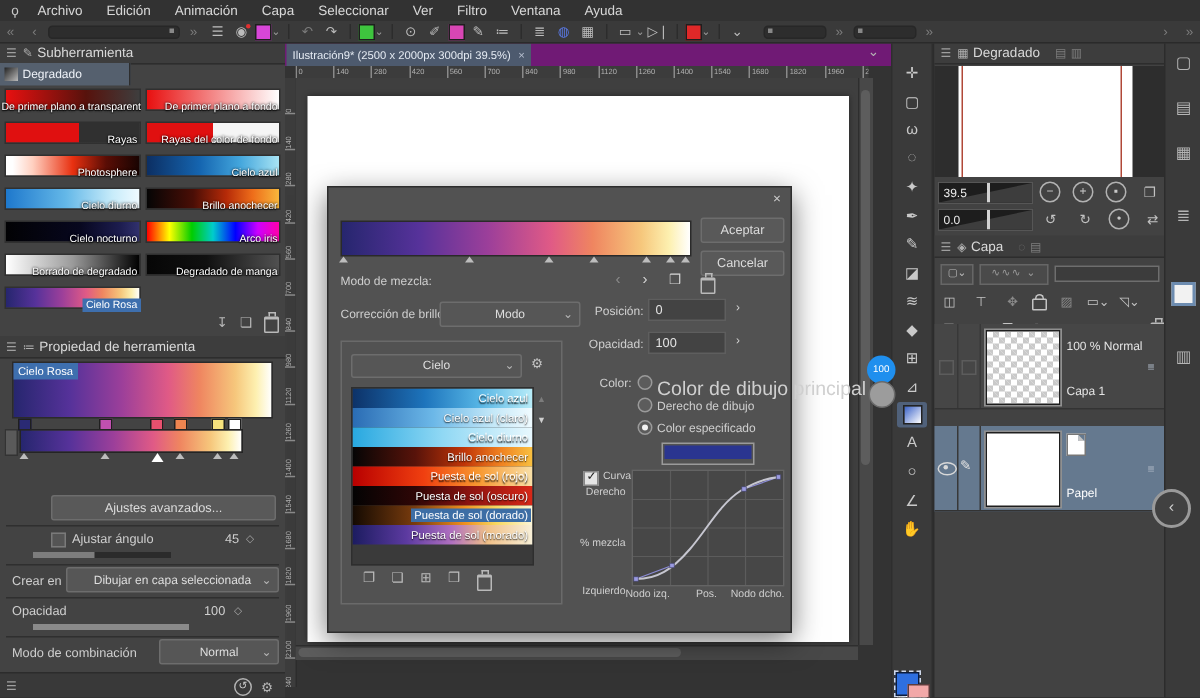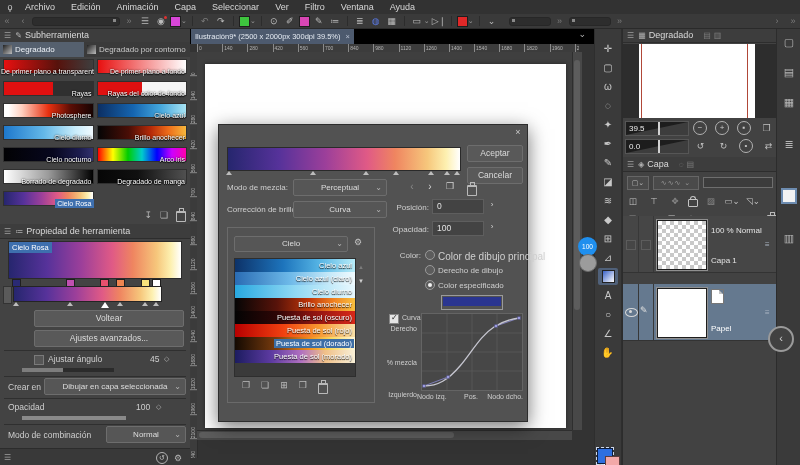--- a/index.html
+++ b/index.html
@@ -56,21 +56,21 @@
   #tp-grad{position:absolute;left:8px;top:17px;width:172px;height:36px;border:1px solid #2b2b2b}
   #tp-chip{position:absolute;left:9px;top:18px;background:#3e6fae;color:#fff;font-size:7.5px;padding:1px 3px}
   #stopzone{position:absolute;left:13px;top:55px;width:147px;height:30px}
   .stop{position:absolute;top:0;width:7px;height:6px;border:1px solid #1f1f1f;transform:translateX(-4px)}
   #stopstrip{position:absolute;left:0;top:7px;width:147px;height:14px;border:1px solid #242424}
   #tp-blk{position:absolute;left:3px;top:62px;width:7px;height:16px;background:#5a5a5a;border:1px solid #333}
   
   #bstrip{position:absolute;left:0;top:420px;width:190px;height:17px;background:#393939;border-top:1px solid #2c2c2c;display:flex;align-items:center}
   
   #canvas{position:absolute;left:190px;top:28px;width:404px;height:437px;background:#333}
-  #tabbar{position:absolute;left:0;top:0;width:404px;height:16px;background:#000000}
+  #tabbar{position:absolute;left:0;top:0;width:404px;height:16px;background:#701a75}
   #doctab{position:absolute;left:1px;top:1px;height:15px;background:#4d5a6e;color:#e4eaf2;font-size:7.5px;line-height:15px;padding:0 4px;display:flex;gap:5px;align-items:center}
   #hruler{position:absolute;left:7px;top:16px;width:382px;height:8px;background:#3c3c3c;border-bottom:1px solid #2c2c2c;display:flex;overflow:hidden}
   .htick{flex:0 0 23.2px;border-left:1px solid #8a8a8a;font-size:5px;color:#b2b2b2;padding-left:1px;line-height:8px}
   #vruler{position:absolute;left:0;top:24px;width:7px;height:406px;background:#3c3c3c;border-right:1px solid #2c2c2c;overflow:hidden}
   .vtick{height:23.2px;border-top:1px solid #8a8a8a;font-size:5px;color:#b2b2b2;writing-mode:vertical-rl;transform:rotate(180deg);line-height:7px}
   #viewport{position:absolute;left:7px;top:24px;width:375px;height:378px;background:#3f3f3f}
   #page{position:absolute;left:8px;top:12px;width:361px;height:364px;background:#fff;box-shadow:0 0 4px rgba(0,0,0,.4)}
   #vsb{position:absolute;left:382px;top:24px;width:9px;height:378px;background:#484848;border-left:1px solid #2e2e2e}
   #vsb i{position:absolute;left:1px;top:8px;width:6px;height:250px;background:#5d5d5d;border-radius:3px}
   #hsb{position:absolute;left:7px;top:402px;width:375px;height:9px;background:#484848;border-top:1px solid #2e2e2e}
@@ -205,24 +205,20 @@
     <section id="subtool">
       <div class="panel-h" style="top:0">
         <span class="ham">☰</span>
         <span class="tic">✎</span>
         <span class="t">Subherramienta</span>
       </div>
       <div class="stab on" style="left:0;width:80px">
         <span class="gi"></span>
         <span>Degradado</span>
       </div>
-      <div class="stab" style="left:84px;width:106px">
-        <span class="gi"></span>
-        <span>Degradado por contorno</span>
-      </div>
       <div id="grad-grid">
 
       <div class="gcell">
             <div class="gbar" style="background: linear-gradient(90deg, rgb(232, 16, 16), rgb(87, 18, 12) 60%, rgb(62, 62, 62));"></div>
             <div class="glab">De primer plano a transparente</div>
           </div>
           <div class="gcell">
             <div class="gbar" style="background: linear-gradient(90deg, rgb(232, 16, 16), rgb(255, 255, 255));"></div>
             <div class="glab">De primer plano a fondo</div>
           </div>
@@ -301,21 +297,20 @@
         <div style="position:absolute;left:0;top:23px;width:147px;height:7px">
 
         <span class="caret" style="left: 2%;"></span>
             <span class="caret" style="left: 39%;"></span>
             <span class="caret on" style="left: 62%;"></span>
             <span class="caret" style="left: 73%;"></span>
             <span class="caret" style="left: 90%;"></span>
             <span class="caret" style="left: 97%;"></span>
           </div>
       </div>
-      <div class="btn" style="left:34px;top:86px;width:148px;height:15px;line-height:15px">Voltear</div>
       <div class="btn" style="left:34px;top:106px;width:148px;height:15px;line-height:15px">Ajustes avanzados...</div>
       <div class="hr" style="top:126px"></div>
       <span class="cb" style="left:34px;top:131px"></span>
       <span class="lab" style="left:48px;top:130px">Ajustar ángulo</span>
       <span class="lab" style="left:150px;top:130px">45</span>
       <span class="stepper" style="left:164px;top:131px">◇</span>
       <div style="position:absolute;left:22px;top:144px;width:92px;height:4px;background:#2b2b2b">
           <i style="display:block;width:45%;height:4px;background:#7d7d7d"></i>
         </div>
       <div class="hr" style="top:152px"></div>
@@ -410,28 +405,27 @@
           <span class="caret" style="left: 60%;"></span>
           <span class="caret" style="left: 73%;"></span>
           <span class="caret" style="left: 88%;"></span>
           <span class="caret" style="left: 95%;"></span>
           <span class="caret" style="left: 99%;"></span>
         </div>
       <div class="btn" style="left:248px;top:20px;width:54px;height:15px;line-height:15px">Aceptar</div>
       <div class="btn" style="left:248px;top:42px;width:54px;height:15px;line-height:15px">Cancelar</div>
 
       <span class="lab" style="left:8px;top:58px;font-size:8px">Modo de mezcla:</span>
-      <div class="dd" style="left:74px;top:54px;width:92px;height:15px;line-height:15px"><span>Perceptual</span></div>
       <span class="navic" style="left:186px;top:56px;color:#8a8a8a">‹</span>
       <span class="navic" style="left:204px;top:56px">›</span>
       <span class="navic" style="left:224px;top:56px;font-size:9px">❒</span>
       <span class="trash" style="position:absolute;left:248px;top:57px"></span>
 
       <span class="lab" style="left:8px;top:80px;font-size:8px">Corrección de brillo:</span>
-      <div class="dd" style="left:74px;top:76px;width:92px;height:15px;line-height:15px"><span>Curva</span></div>
+      <div class="dd" style="left:74px;top:76px;width:92px;height:15px;line-height:15px"><span>Modo</span></div>
 
       <span class="lab" style="left:168px;top:78px;width:42px;text-align:right;font-size:8px">Posición:</span>
       <div class="field" style="left:213px;top:74px;width:46px;height:13px;line-height:13px">0</div>
       <span class="navic" style="left:266px;top:75px;font-size:8px">›</span>
       <span class="lab" style="left:162px;top:100px;width:48px;text-align:right;font-size:8px">Opacidad:</span>
       <div class="field" style="left:213px;top:96px;width:46px;height:13px;line-height:13px">100</div>
       <span class="navic" style="left:266px;top:97px;font-size:8px">›</span>
 
       <div class="fs">
         <div class="dd" style="left:6px;top:8px;width:112px;height:14px;line-height:14px"><span>Cielo</span></div>
@@ -448,26 +442,26 @@
             </div>
             <div class="dlg-row">
               <div style="position: absolute; inset: 0px; background: linear-gradient(90deg, rgb(40, 168, 224), rgb(144, 216, 244) 50%, rgb(232, 248, 254));"></div>
               <span class="nm">Cielo diurno</span>
             </div>
             <div class="dlg-row">
               <div style="position: absolute; inset: 0px; background: linear-gradient(90deg, rgb(5, 5, 5), rgb(88, 19, 10) 35%, rgb(192, 53, 8) 62%, rgb(240, 128, 32) 82%, rgb(248, 192, 64));"></div>
               <span class="nm">Brillo anochecer</span>
             </div>
             <div class="dlg-row">
+              <div style="position: absolute; inset: 0px; background: linear-gradient(90deg, rgb(184, 0, 0), rgb(240, 64, 16) 40%, rgb(248, 152, 48) 70%, rgb(248, 224, 168));"></div>
+              <span class="nm">Puesta de sol (rojo)</span>
+            </div>
+            <div class="dlg-row">
               <div style="position: absolute; inset: 0px; background: linear-gradient(90deg, rgb(3, 3, 3), rgb(46, 6, 6) 35%, rgb(140, 20, 16) 65%, rgb(216, 40, 24));"></div>
               <span class="nm">Puesta de sol (oscuro)</span>
-            </div>
-            <div class="dlg-row">
-              <div style="position: absolute; inset: 0px; background: linear-gradient(90deg, rgb(184, 0, 0), rgb(240, 64, 16) 40%, rgb(248, 152, 48) 70%, rgb(248, 224, 168));"></div>
-              <span class="nm">Puesta de sol (rojo)</span>
             </div>
             <div class="dlg-row">
               <div style="position: absolute; inset: 0px; background: linear-gradient(90deg, rgb(20, 10, 2), rgb(122, 60, 14) 35%, rgb(238, 142, 30) 62%, rgb(248, 216, 96) 80%, rgb(253, 246, 216));"></div>
               <span class="nm sel">Puesta de sol (dorado)</span>
             </div>
             <div class="dlg-row">
               <div style="position: absolute; inset: 0px; background: linear-gradient(90deg, rgb(28, 28, 96), rgb(92, 58, 160) 30%, rgb(176, 112, 192) 55%, rgb(240, 192, 136) 75%, rgb(248, 240, 216));"></div>
               <span class="nm">Puesta de sol (morado)</span>
             </div>
           </div>
@@ -477,21 +471,21 @@
           <span style="font-size:9px;color:#bdbdbd">❐</span>
           <span style="font-size:9px;color:#bdbdbd">❏</span>
           <span style="font-size:9px;color:#bdbdbd">⊞</span>
           <span style="font-size:9px;color:#bdbdbd">❒</span>
           <span class="trash"></span>
         </div>
       </div>
 
       <span class="lab" style="left:160px;top:126px;width:42px;text-align:right;font-size:8px">Color:</span>
       <span class="radio" style="left:206px;top:125px"></span>
-      <span class="lab" style="left:219px;top:126px;font-size:10px">Color de dibujo principal</span>
+      <span class="lab" style="left:219px;top:126px;font-size:13px">Color de dibujo principal</span>
       <span class="radio" style="left:206px;top:140px"></span>
       <span class="lab" style="left:219px;top:141px;font-size:8px">Derecho de dibujo</span>
       <span class="radio on" style="left:206px;top:155px"></span>
       <span class="lab" style="left:219px;top:156px;font-size:8px">Color especificado</span>
       <div style="position:absolute;left:222px;top:170px;width:60px;height:13px;border:1px solid #9a9a9a">
           <i style="display:block;margin:1px;height:9px;background:#2a3590"></i>
         </div>
 
       <span class="cb" style="left:170px;top:189px;background:#e4e4e4;border-color:#888">
           <i style="position:absolute;left:1px;top:-2px;font-size:8px;color:#222;font-style:normal">✓</i>

